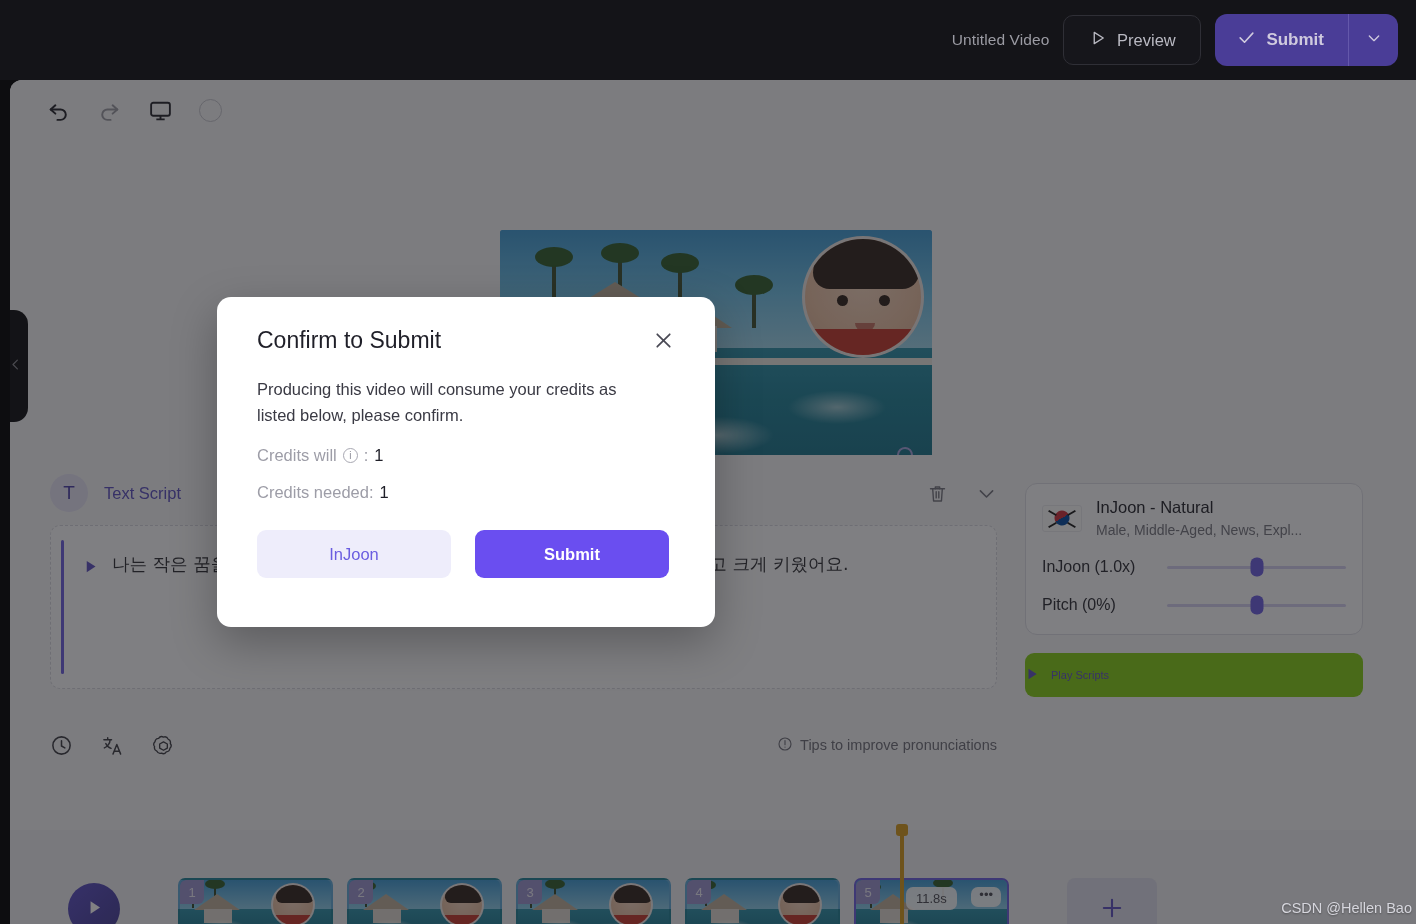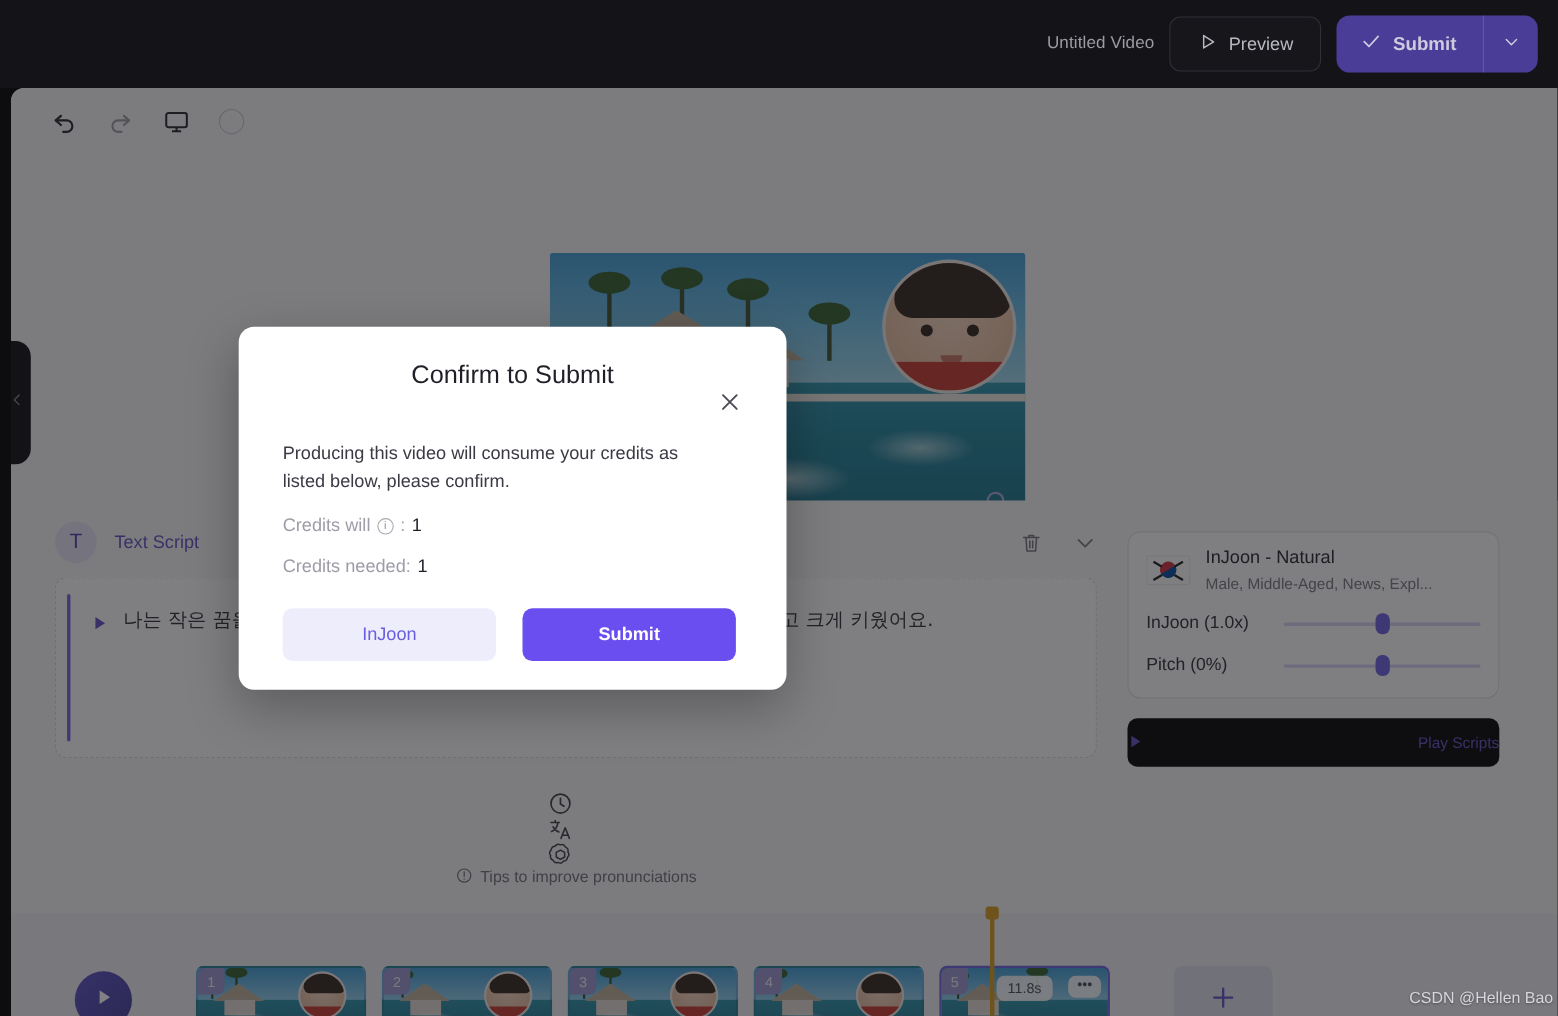--- a/index.html
+++ b/index.html
@@ -234,21 +234,21 @@
     margin: 16px 14px 0 32px;
     color: #5b4fc0; flex-shrink: 0;
   }
   .script-text {
     color: #2d2d33; font-size: 17.5px; line-height: 31px;
     padding-top: 7px;
     font-family: "DejaVu Sans", "Liberation Sans", sans-serif;
   }
 
   .script-foot {
-    display: flex; align-items: center; height: 52px; margin-top: 30px; flex-direction: column;
+    display: flex; align-items: center; height: 52px; margin-top: 30px;
   }
   .foot-ico { color: #3a3a42; margin-right: 28px; cursor: pointer; display:flex; }
   .foot-spacer { flex: 1; }
   .tips {
     display: flex; align-items: center; gap: 7px;
     color: #6e6e78; font-size: 14.5px; cursor: pointer;
   }
 
   
   .voice-panel {
@@ -278,23 +278,23 @@
   .slider-label { color: #2c2c34; font-size: 16px; width: 125px; }
   .slider-track {
     flex: 1; height: 3px; background: #d3cff0; border-radius: 2px; position: relative;
   }
   .slider-thumb {
     position: absolute; top: 50%; transform: translate(-50%,-50%);
     width: 13px; height: 19px; border-radius: 6px; background: #6a5de0;
   }
   .play-scripts {
     margin-top: 18px; height: 44px; border-radius: 9px;
-    background: #000000; color: #5b4fc0;
-    display: flex; align-items: center; justify-content: space-between; gap: 12px;
-    font-size: 14px; cursor: pointer;
+    background: #84cc16; color: #5b4fc0;
+    display: flex; align-items: center; justify-content: flex-start; gap: 12px;
+    font-size: 11px; cursor: pointer;
   }
 
   
   .timeline {
     position: absolute; left: 0; top: 750px;
     width: 1406px; height: 94px;
     background: #ededf1;
   }
   .tl-play {
     position: absolute; left: 58px; top: 53px;
@@ -375,21 +375,21 @@
   .modal {
     position: absolute; left: 217px; top: 297px;
     width: 498px; height: 330px;
     background: #fff; border-radius: 14px;
     z-index: 60;
     box-shadow: 0 16px 46px rgba(0,0,0,.28);
     padding: 30px 40px 0 40px;
   }
   .modal-title {
     font-size: 23px; color: #1f1f28; font-weight: 400;
-    display: flex; align-items: center; flex-direction: column;
+    display: flex; align-items: center;
   }
   .modal-close {
     margin-left: auto; color: #4a4a55; cursor: pointer; display:flex;
   }
   .modal-desc {
     margin-top: 22px; font-size: 16.5px; line-height: 26px; color: #3a3a44;
     max-width: 400px;
   }
   .credit-line {
     margin-top: 18px; font-size: 16.5px; color: #9d9da7;

